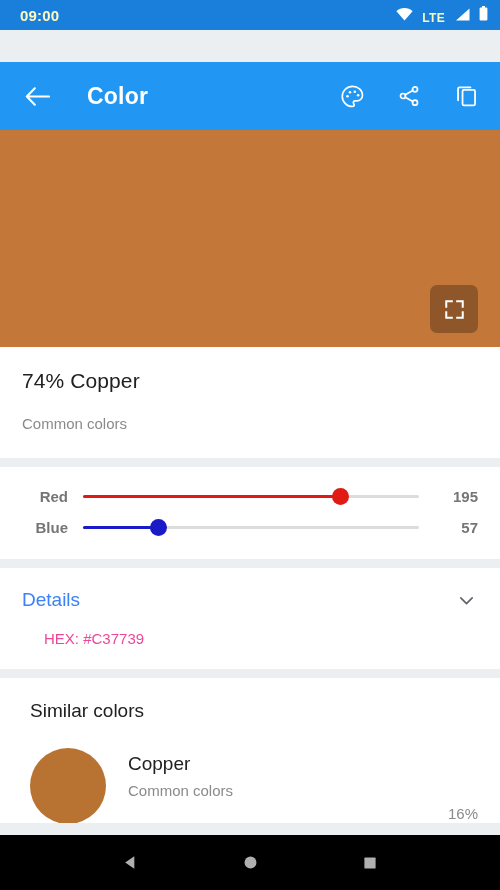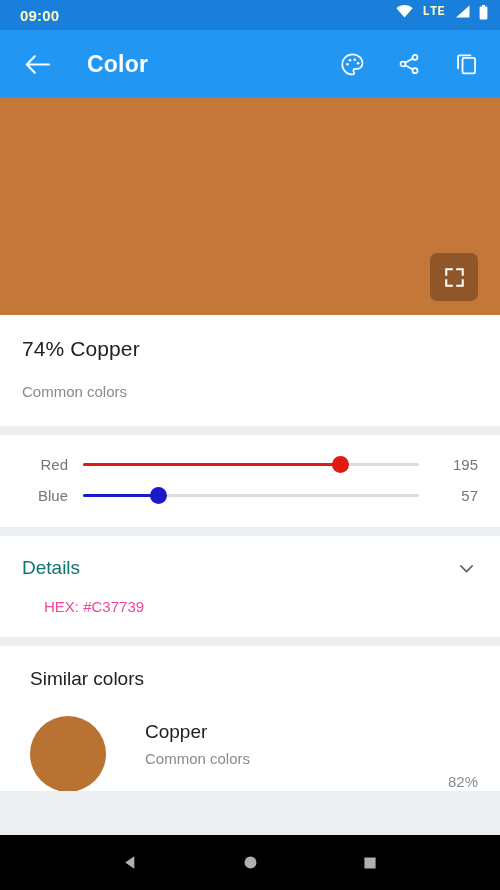--- a/index.html
+++ b/index.html
@@ -26,34 +26,34 @@
     color:#fef9c3;
   }
   #status-time {
     font-size:15px;
     font-weight:bold;
     letter-spacing:0.2px;
   }
   #status-icons {
     margin-left:auto;
     display:flex;
-    align-items:flex-start;
+    align-items:flex-end;
     gap:9px;
-    font-family:Liberation Mono, monospace;
   }
   .sicon { display:block; }
   #lte-label { font-size:12px; font-weight:bold; letter-spacing:0.3px; }
 
   
   #app-bar {
     height:68px;
     background:#2196f3;
     display:flex;
     align-items:center;
     padding:0 16px 0 22px;
+    margin-top:32px;
   }
   #back-button {
     width:30px; height:30px;
     display:flex; align-items:center; justify-content:center;
     cursor:pointer;
   }
   #app-title {
     color:#ffffff;
     font-size:23px;
     font-weight:bold;
@@ -99,21 +99,21 @@
     color:#212121;
     letter-spacing:0.1px;
   }
   #color-category {
     margin-top:22px;
     font-size:15px;
     color:#8a8a8a;
   }
 
   
-  #sliders-card { padding:14px 0 16px 0; }
+  #sliders-card { padding:14px 0 16px 0;font-weight:bold; }
   .slider-row {
     display:flex;
     align-items:center;
     height:31px;
     padding:0 22px 0 0;
   }
   .slider-label {
     width:68px;
     text-align:right;
     font-size:15px;
@@ -160,21 +160,21 @@
 
   
   #details-card { padding:20px 22px 22px 22px; }
   #details-header {
     display:flex;
     align-items:center;
     cursor:pointer;
   }
   #details-title {
     font-size:19px;
-    color:#0f766e;
+    color:#3b82f6;
   }
   #details-chevron {
     margin-left:auto;
     width:24px; height:24px;
     display:flex; align-items:center; justify-content:center;
   }
   #details-hex {
     margin-top:18px;
     font-size:15px;
     color:#ec4899;
@@ -196,21 +196,21 @@
     align-items:flex-start;
     margin-top:26px;
     cursor:pointer;
   }
   .similar-swatch {
     width:76px; height:76px;
     border-radius:50%;
     flex:0 0 76px;
   }
   .similar-info {
-    margin-left:39px;
+    margin-left:22px;
     flex:1 1 auto;
     padding-top:5px;
   }
   .similar-name {
     font-size:19px;
     color:#212121;
   }
   .similar-hex {
     margin-top:6px;
     font-size:15px;
@@ -365,21 +365,21 @@
   <div class="card-gap"></div>
 
   <div class="card" id="similar-card">
     <div id="similar-title">Similar colors</div>
     <div class="similar-row">
       <span class="similar-swatch" id="similar-swatch-0" style="background: rgb(184, 115, 51);"></span>
       <span class="similar-info">
         <span class="similar-name" style="display:block">Copper</span>
         <span class="similar-category" style="display:block">Common colors</span>
       </span>
-      <span class="similar-match">82%</span>
+      <span class="similar-match">16%</span>
     </div>
   </div>
 
   <div id="nav-bar">
     <div class="nav-button">
       <svg width="19" height="19" viewBox="0 0 20 20">
         <path d="M14 3.4 L14 16.6 L4.4 10 Z" fill="#b0b0b0"></path>
       </svg>
     </div>
     <div class="nav-button">

